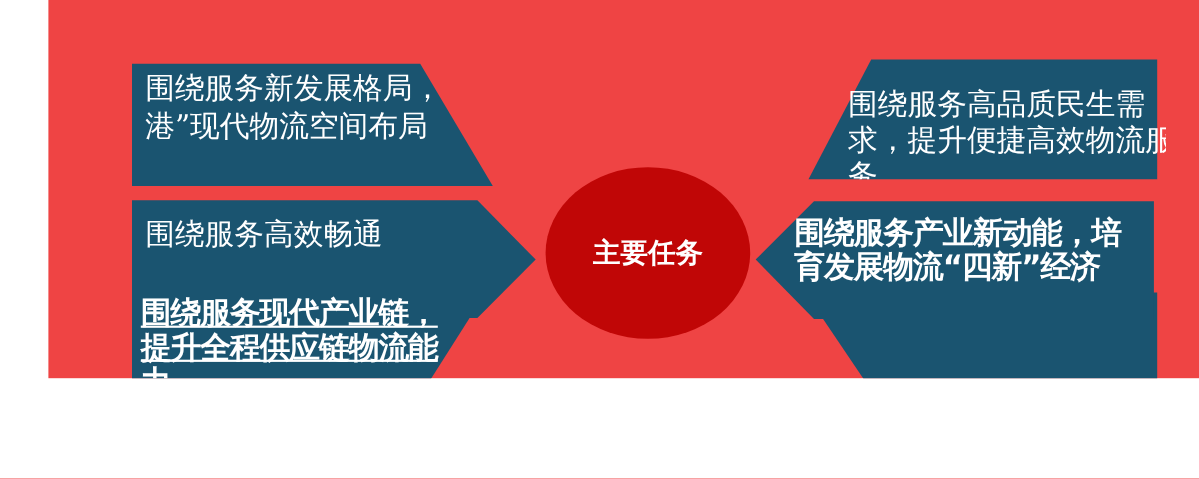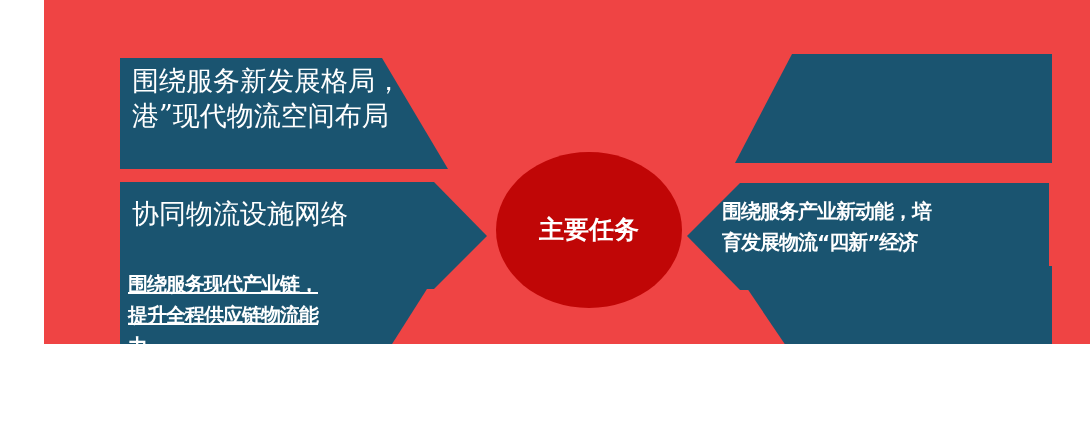--- a/index.html
+++ b/index.html
@@ -25,21 +25,21 @@
   }
   .serif-txt-sm{
     font-family:"DejaVu Serif", serif;
     font-weight:400;
     font-size:27px;
     line-height:32px;
   }
   .bold-txt{
     font-family:"DejaVu Sans", sans-serif;
     font-weight:700;
-    font-size:20px;
+    font-size:28px;
     line-height:31px;
     letter-spacing:-1px;
   }
   .clipbox{
     position:absolute;
     overflow:hidden;
   }
   #topright-clip{left:670px;top:54px;width:346px;height:109px;}
   #topright-text{left:57px;top:26px;}
   #topleft-text{left:88px;top:63px;}
@@ -77,29 +77,36 @@
 
     <ellipse cx="545" cy="230" rx="93" ry="78" fill="#C00606"></ellipse>
   </svg>
 
   <div class="txt serif-txt" id="topleft-text">
     <div>围绕服务新发展格局，</div>
     <div>港”现代物流空间布局</div>
   </div>
 
   <div class="txt serif-txt" id="midleft-text">
-    <div>协同物流设施网络</div>
+    <div>围绕服务高效畅通</div>
   </div>
 
   <div class="txt bold-txt" id="bottomleft-text">
     <div>围绕服务现代产业链，</div>
     <div>提升全程供应链物流能</div>
     <div>力</div>
   </div>
 
+  <div class="clipbox" id="topright-clip">
+    <div class="txt serif-txt-sm" id="topright-text">
+      <div>围绕服务高品质民生需</div>
+      <div>求，提升便捷高效物流服</div>
+      <div>务</div>
+    </div>
+  </div>
 
   <div class="txt bold-txt" id="midright-text">
     <div>围绕服务产业新动能，培</div>
     <div>育发展物流“四新”经济</div>
   </div>
 
   <div class="txt serif-txt-sm" id="bottomright-text">
   </div>
 
   <div class="txt" id="center-label">主要任务</div>

